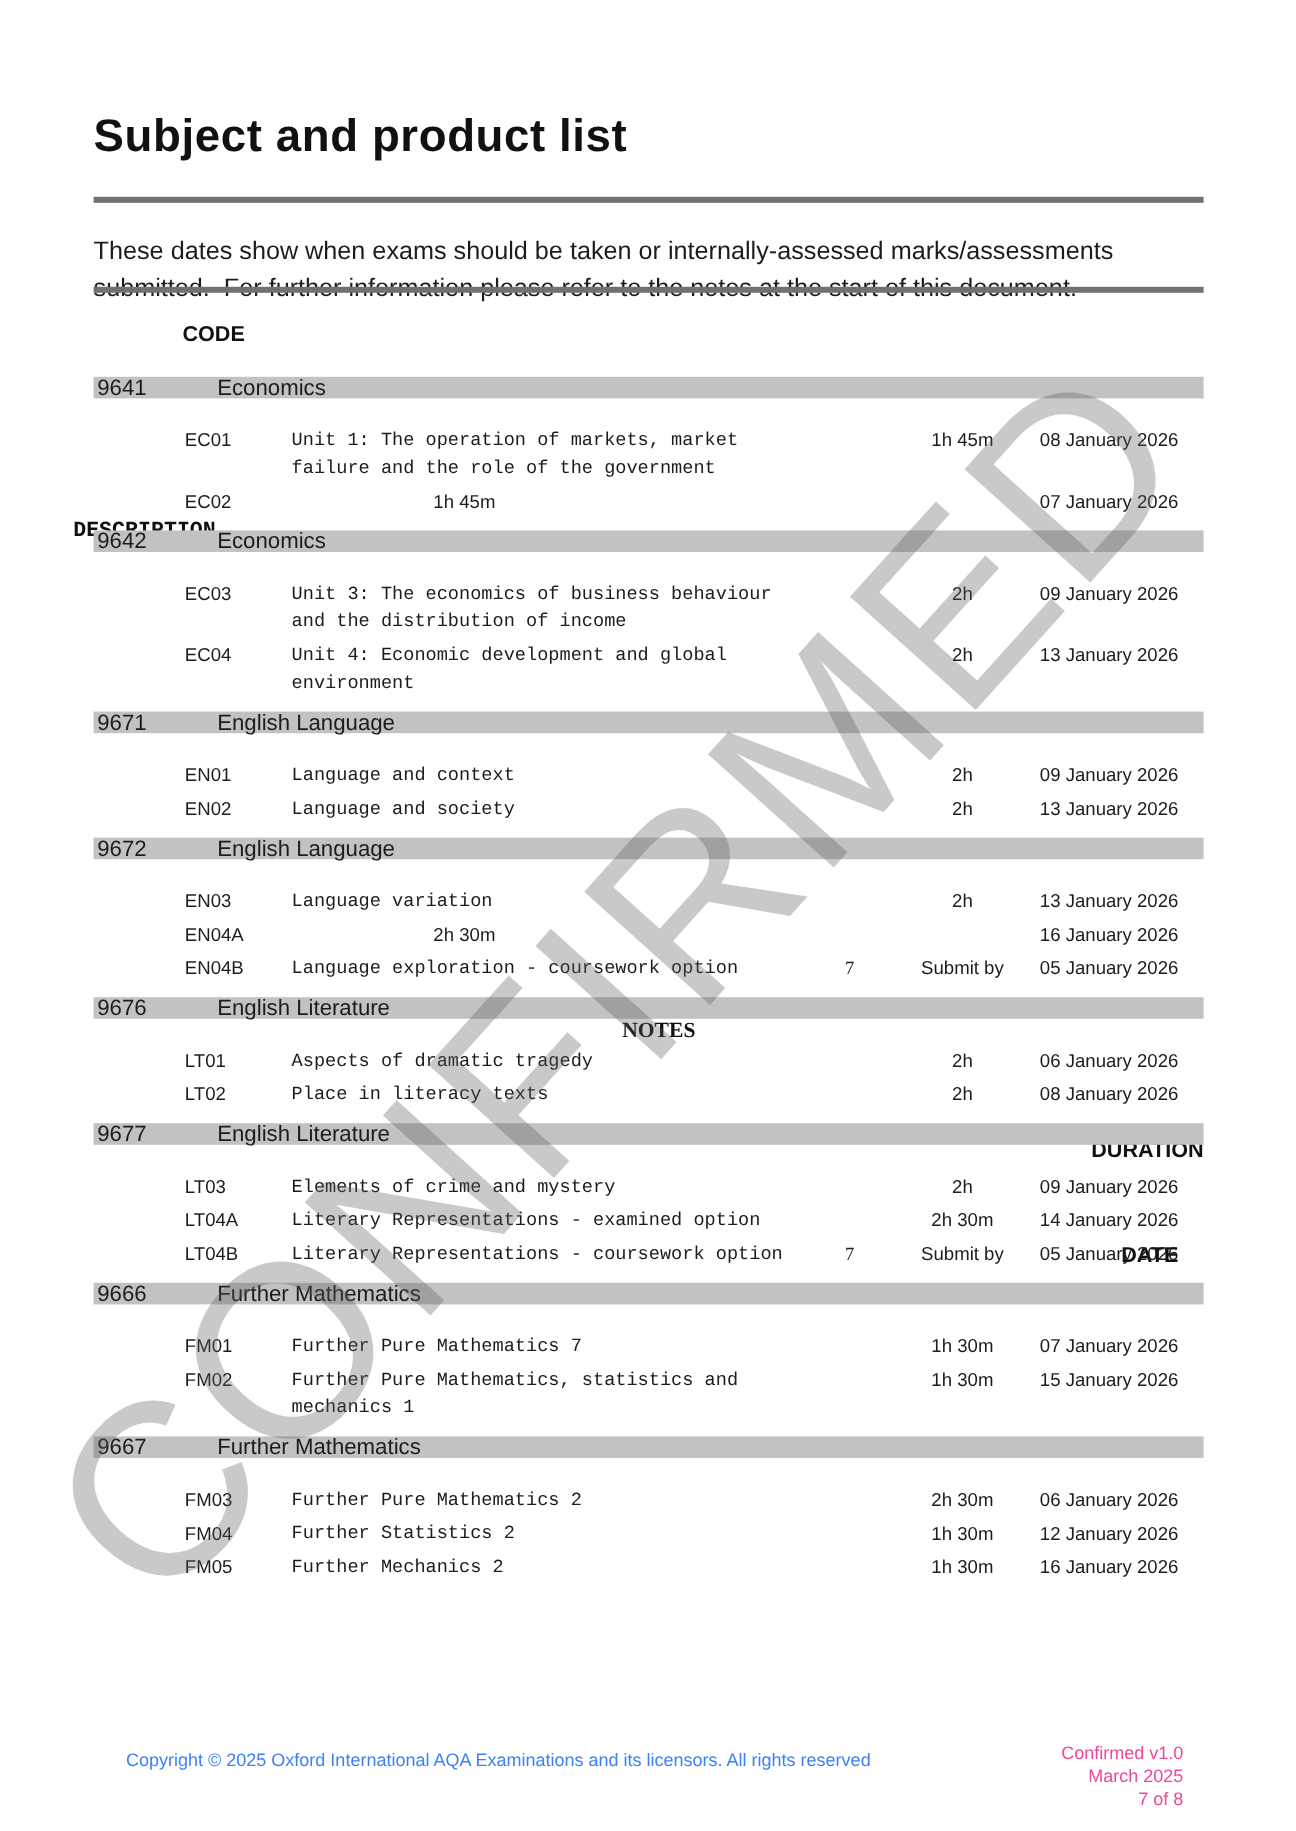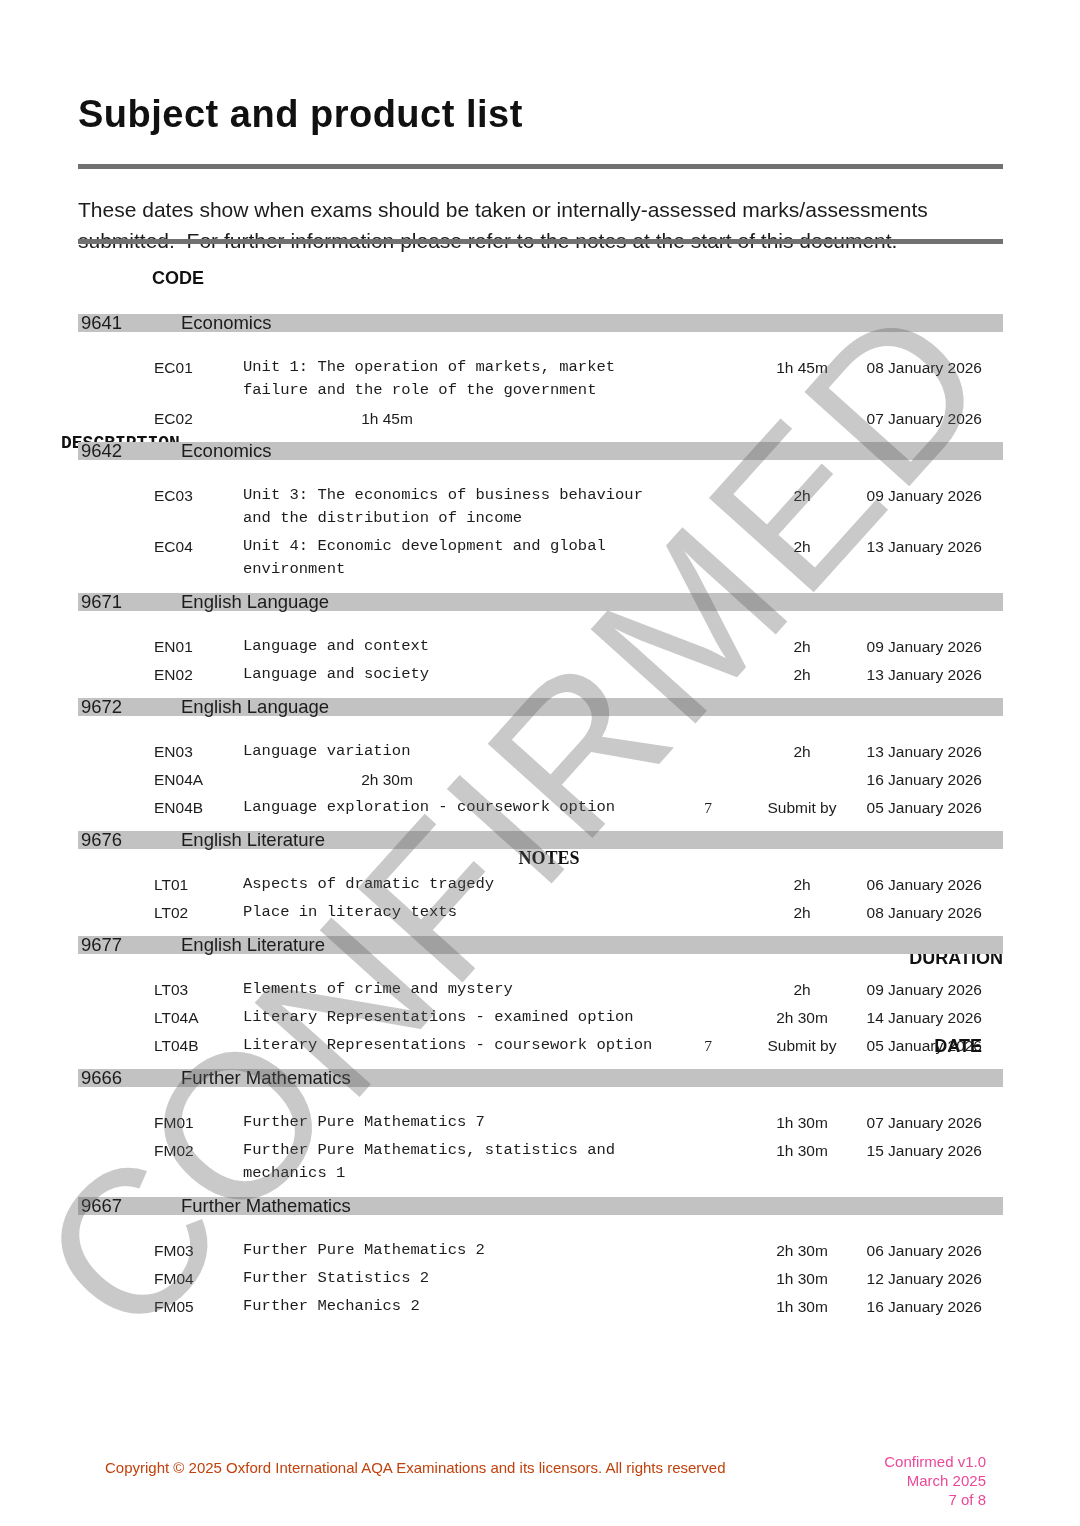--- a/index.html
+++ b/index.html
@@ -63,21 +63,21 @@
     font-size:205px;font-weight:400;letter-spacing:6px;
     color:rgba(90,90,90,0.33);
     white-space:nowrap;
     pointer-events:none;
     z-index:5;
   }
 
   
   .footer-copyright{
     position:absolute;left:105px;top:1459px;
-    font-size:15px;color:#c2410c;
+    font-size:15px;color:#3b82f6;
   }
   .footer-right{
     position:absolute;right:94px;top:1452px;
     text-align:right;font-size:15px;line-height:19px;color:#ec4899;
   }
 </style>
 </head>
 <body>
 
 <div class="page">

